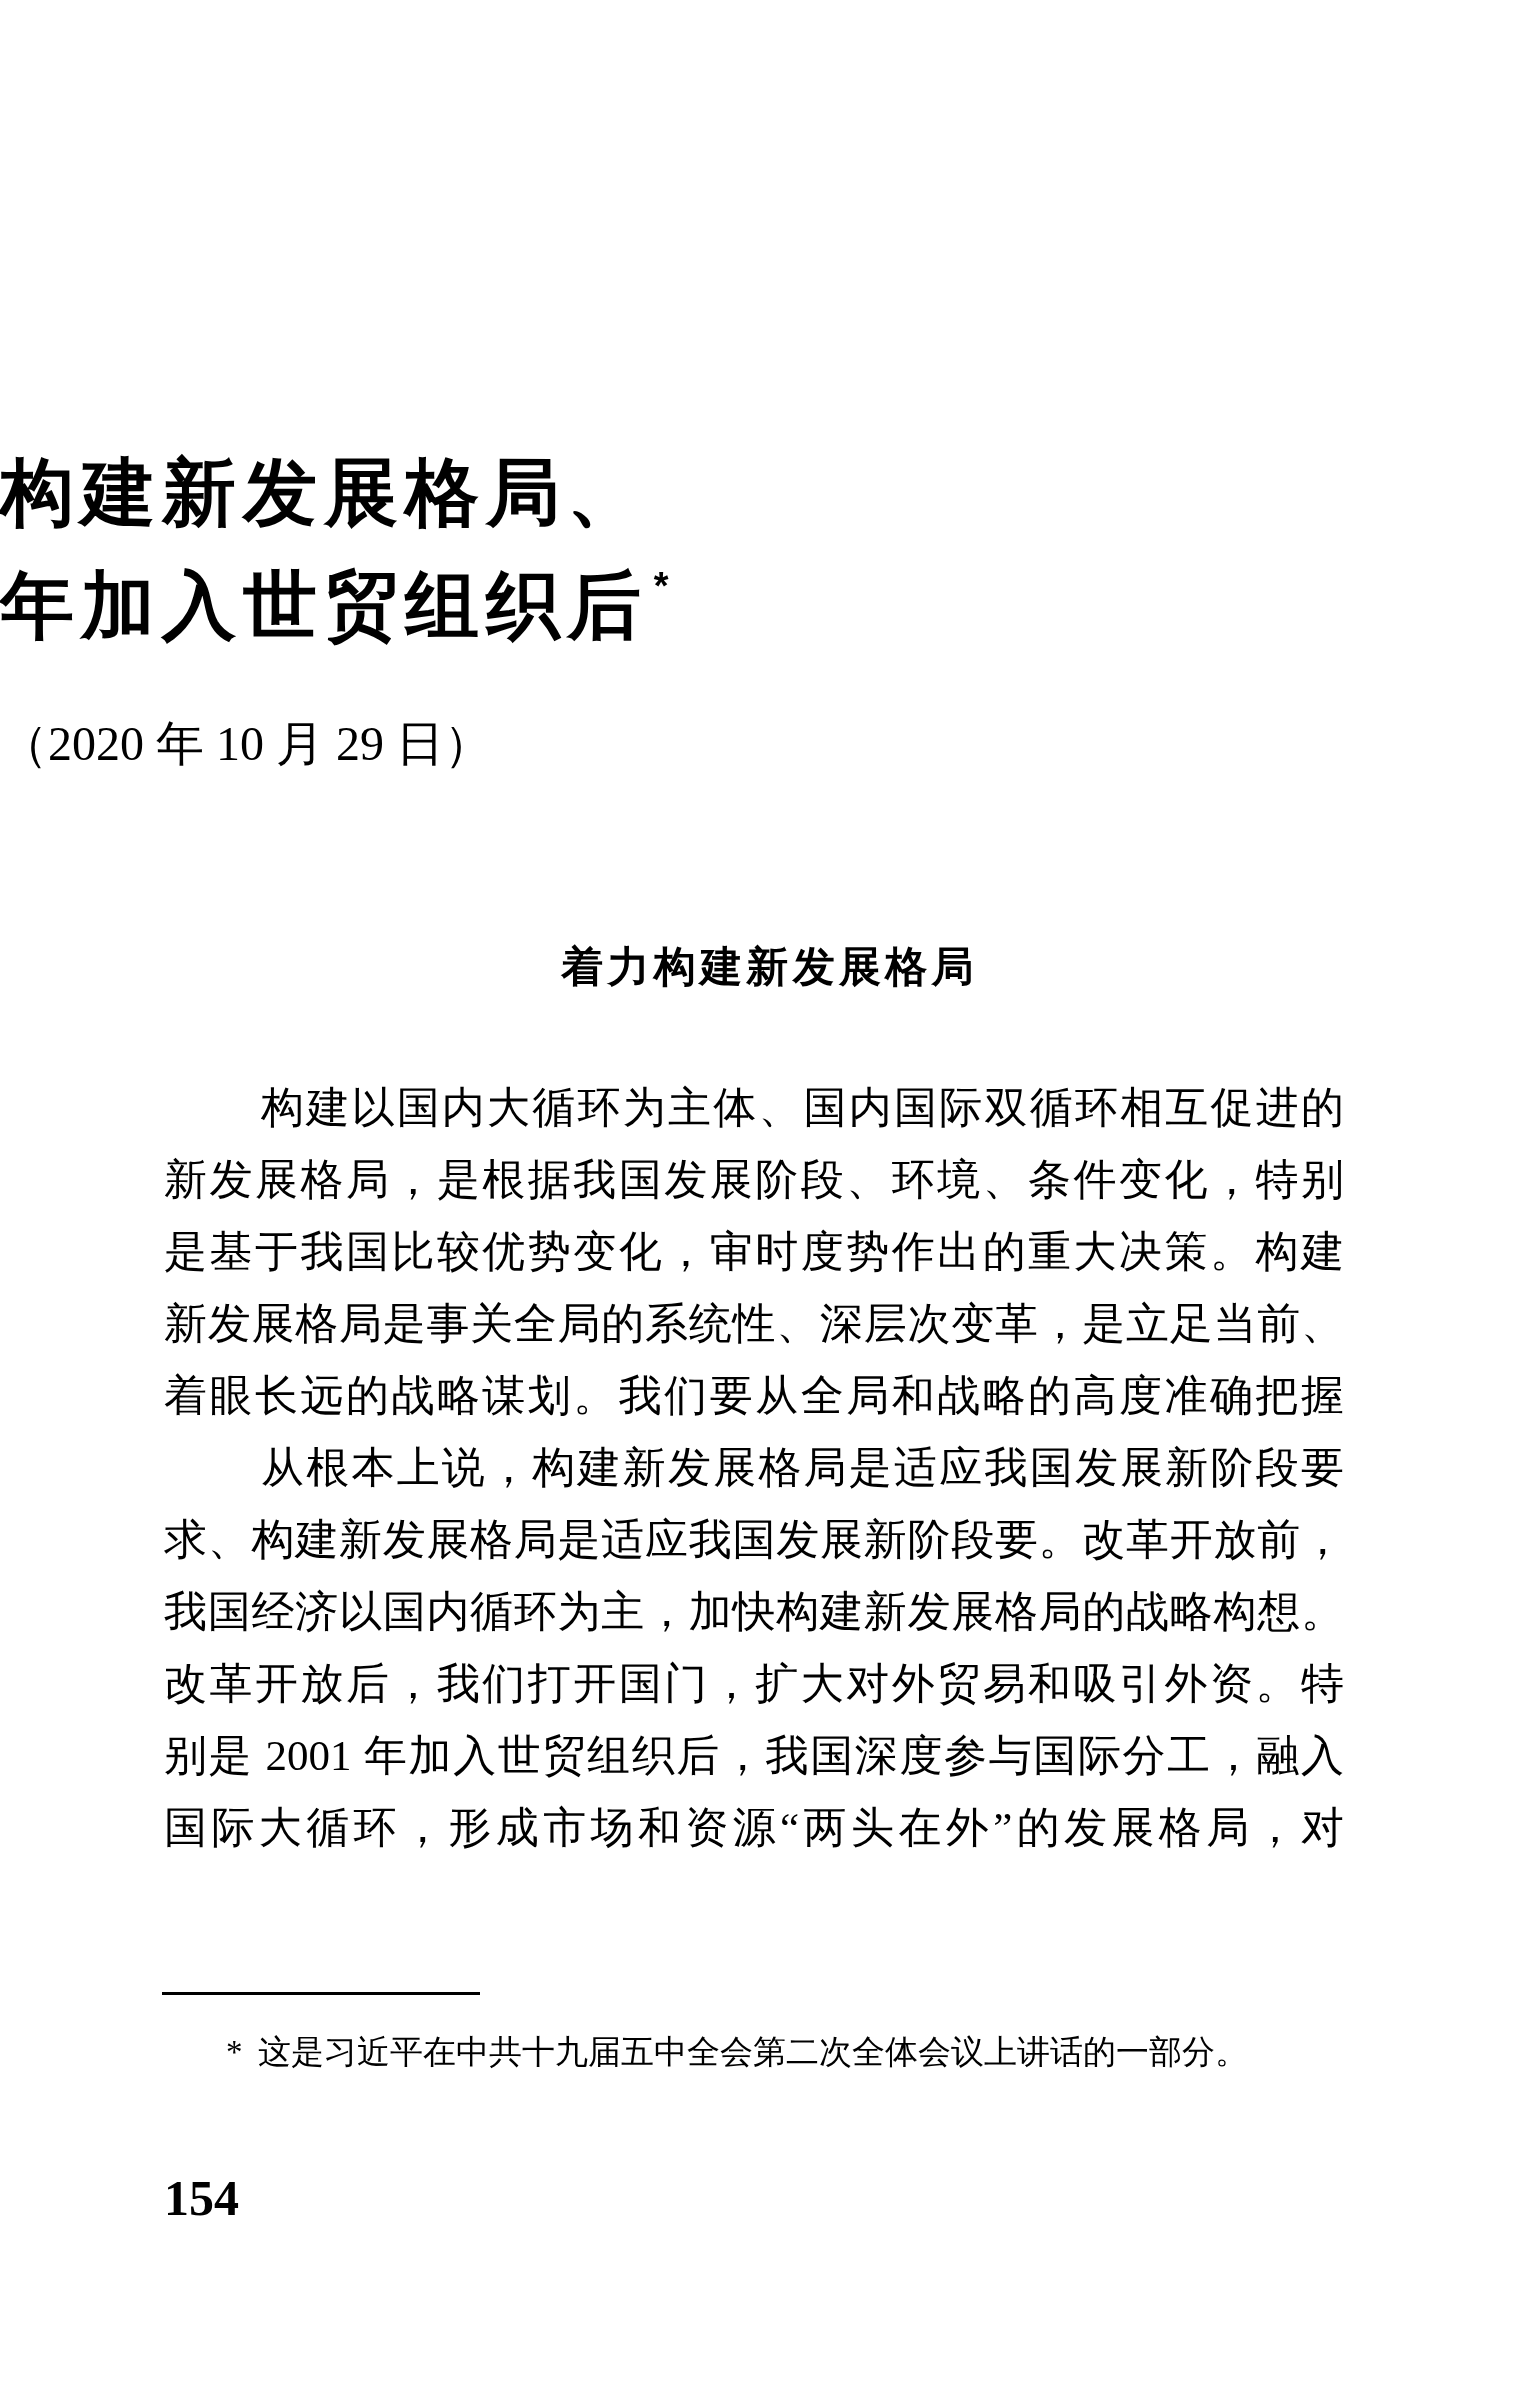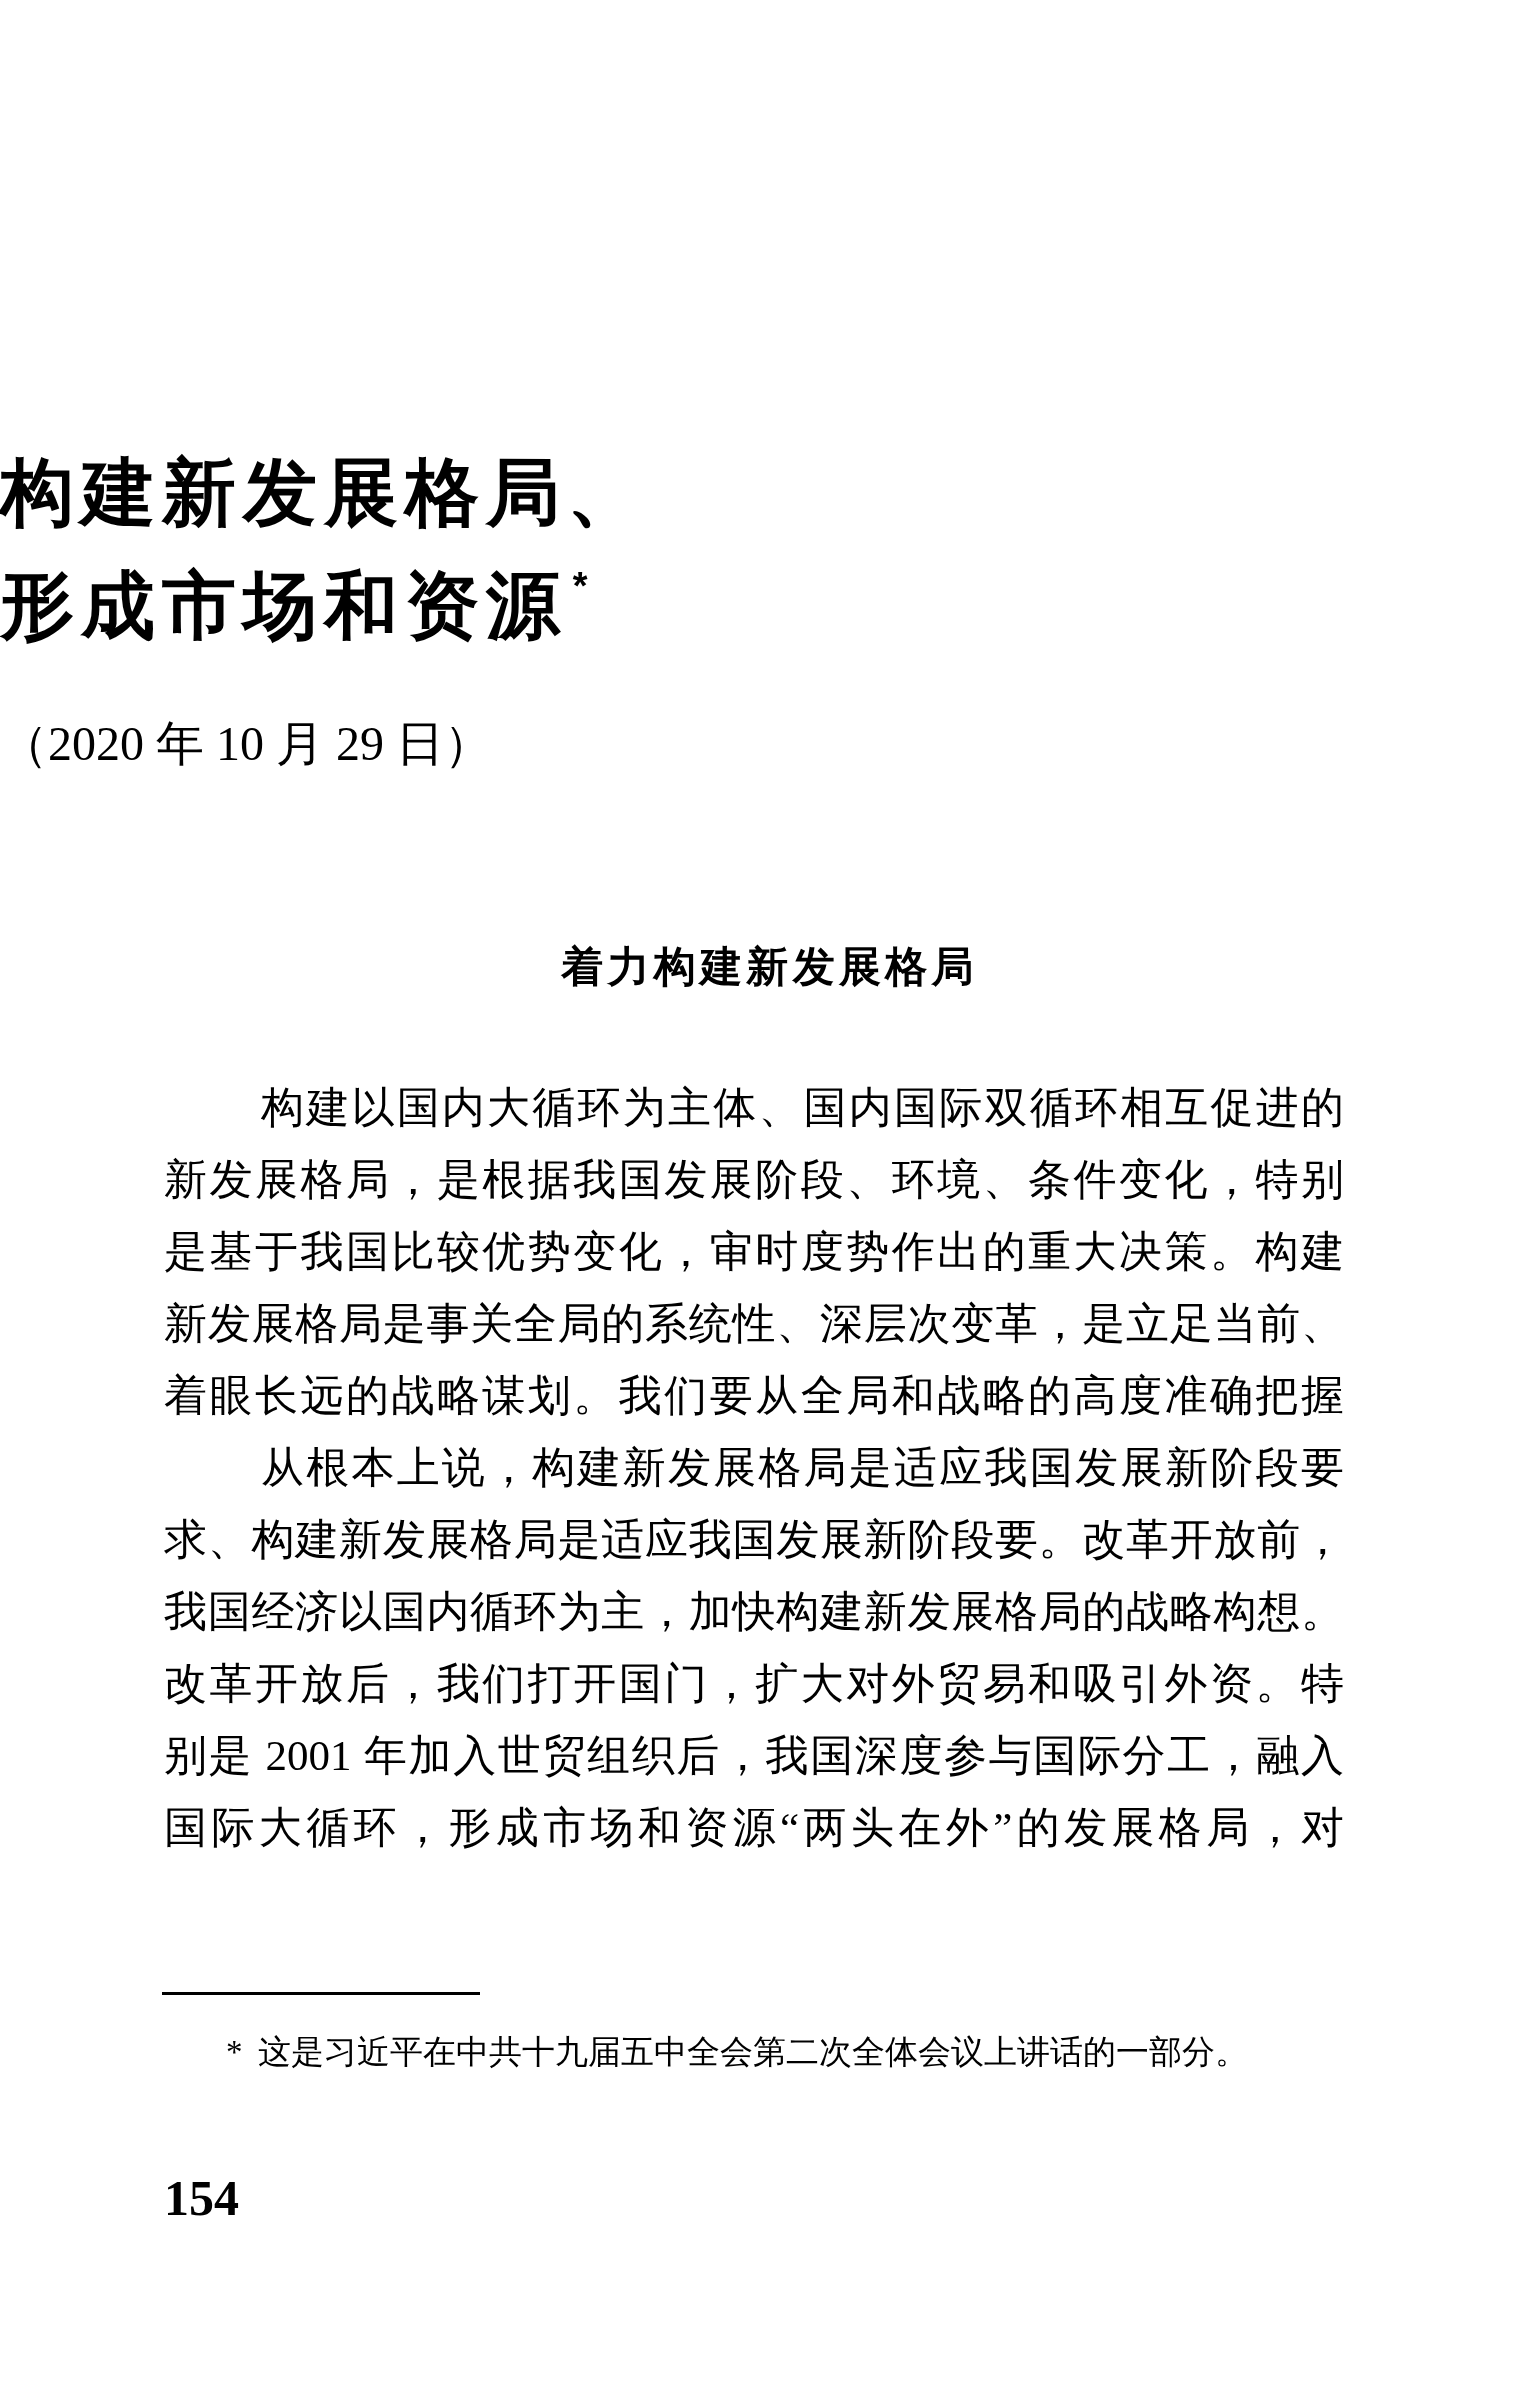--- a/index.html
+++ b/index.html
@@ -108,21 +108,21 @@
 </head>
 <body>
 
 <div class="page">
 
   <div class="title-block">
     <div>
       <span>构建新发展格局、</span>
     </div>
     <div>
-      <span>形成市场和资源</span><sup class="title-sup">*</sup>
+      <span>年加入世贸组织后</span><sup class="title-sup">*</sup>
     </div>
   </div>
 
   <div class="date-line">（2020 年 10 月 29 日）</div>
 
   <div class="section-heading">着力构建新发展格局</div>
 
   <div class="body-text">
     <div>
       <div class="body-line indent">构建以国内大循环为主体、国内国际双循环相互促进的</div>

